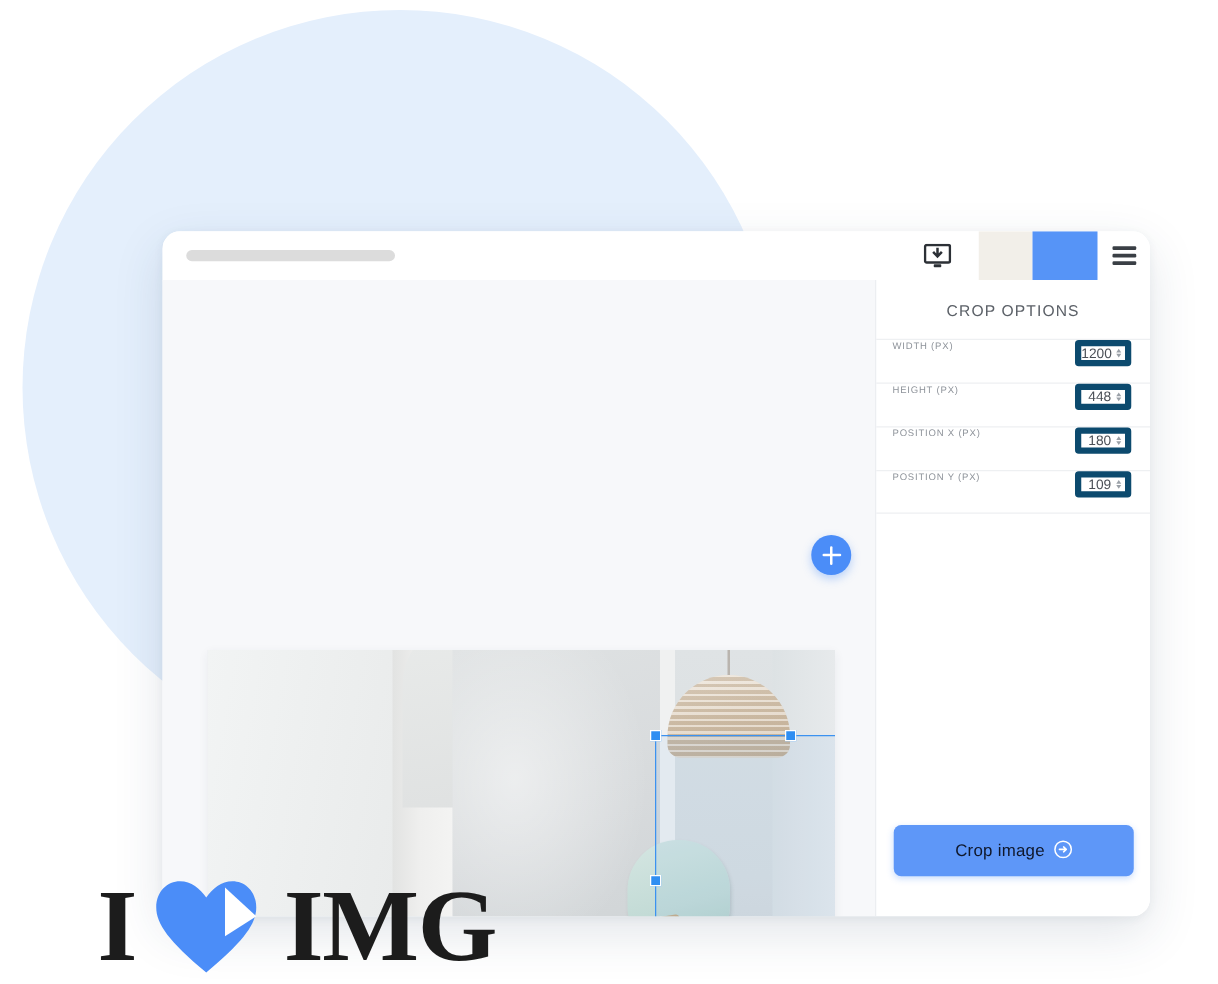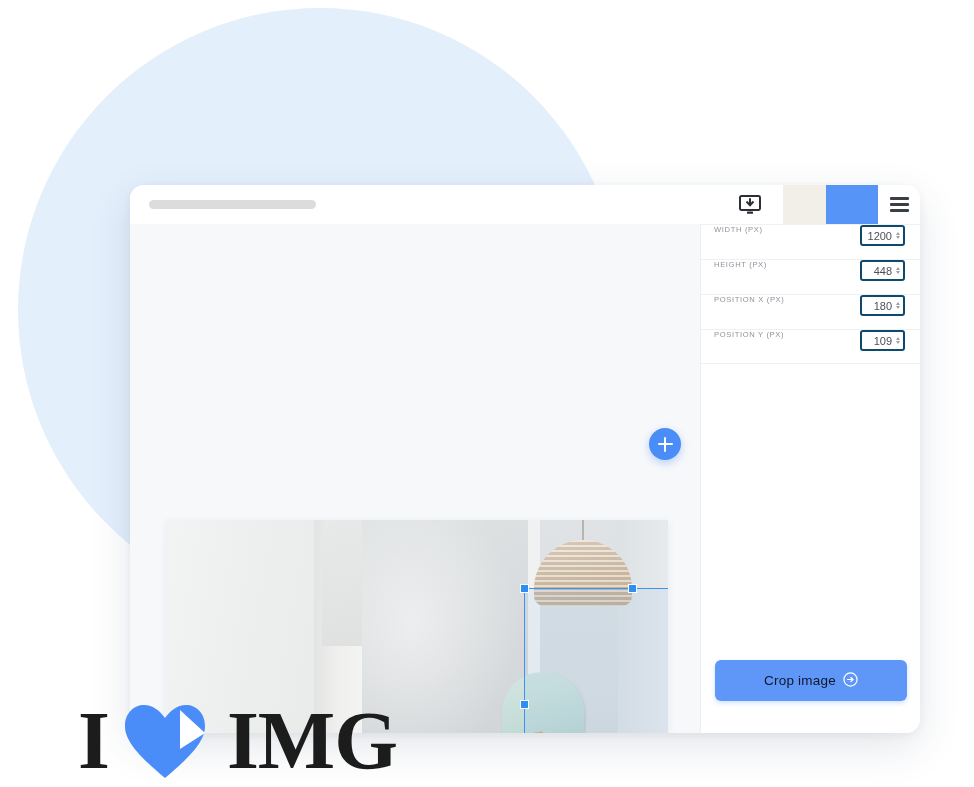--- a/index.html
+++ b/index.html
@@ -129,21 +129,21 @@
     padding:18px 0 15px;font-weight:400;
   }
   .opt-row{
     display:flex;align-items:flex-start;justify-content:space-between;
     height:35px;padding:0 15px 0 13px;
     border-top:1px solid #eef0f2;box-sizing:border-box;
   }
   .opt-row:last-of-type{border-bottom:1px solid #eef0f2;}
   .opt-label{font-size:7.6px;letter-spacing:.65px;color:#8e939a;text-transform:uppercase;}
   .opt-input{
-    width:45px;height:21px;border:2px solid #0c4a6e;border-radius:3px;
+    width:45px;height:21px;border:5px solid #0c4a6e;border-radius:3px;
     background:#fff;display:flex;align-items:center;box-sizing:border-box;
     padding:0 3px 0 0;
   }
   .opt-value{
     flex:1;text-align:right;font-size:11px;color:#4b5057;
     font-family:"Liberation Sans", sans-serif;padding-right:2px;
   }
   .spinner{display:flex;flex-direction:column;gap:1px;padding-left:2px;}
   .spinner span{display:block;width:0;height:0;border-left:2.6px solid transparent;
     border-right:2.6px solid transparent;}
@@ -236,20 +236,21 @@
         <span class="crop-handle h-tl"></span>
         <span class="crop-handle h-tc"></span>
 
         <span class="crop-handle h-ml"></span>
 
       </div>
     </div>
   </div>
 
   <div id="options-panel">
+    <div id="panel-title">CROP OPTIONS</div>
 
     <div class="opt-row">
       <span class="opt-label">WIDTH (PX)</span>
       <span class="opt-input">
         <span class="opt-value">1200</span>
         <span class="spinner">
           <span class="spin-up"></span>
             <span class="spin-down"></span>
         </span>
       </span>

